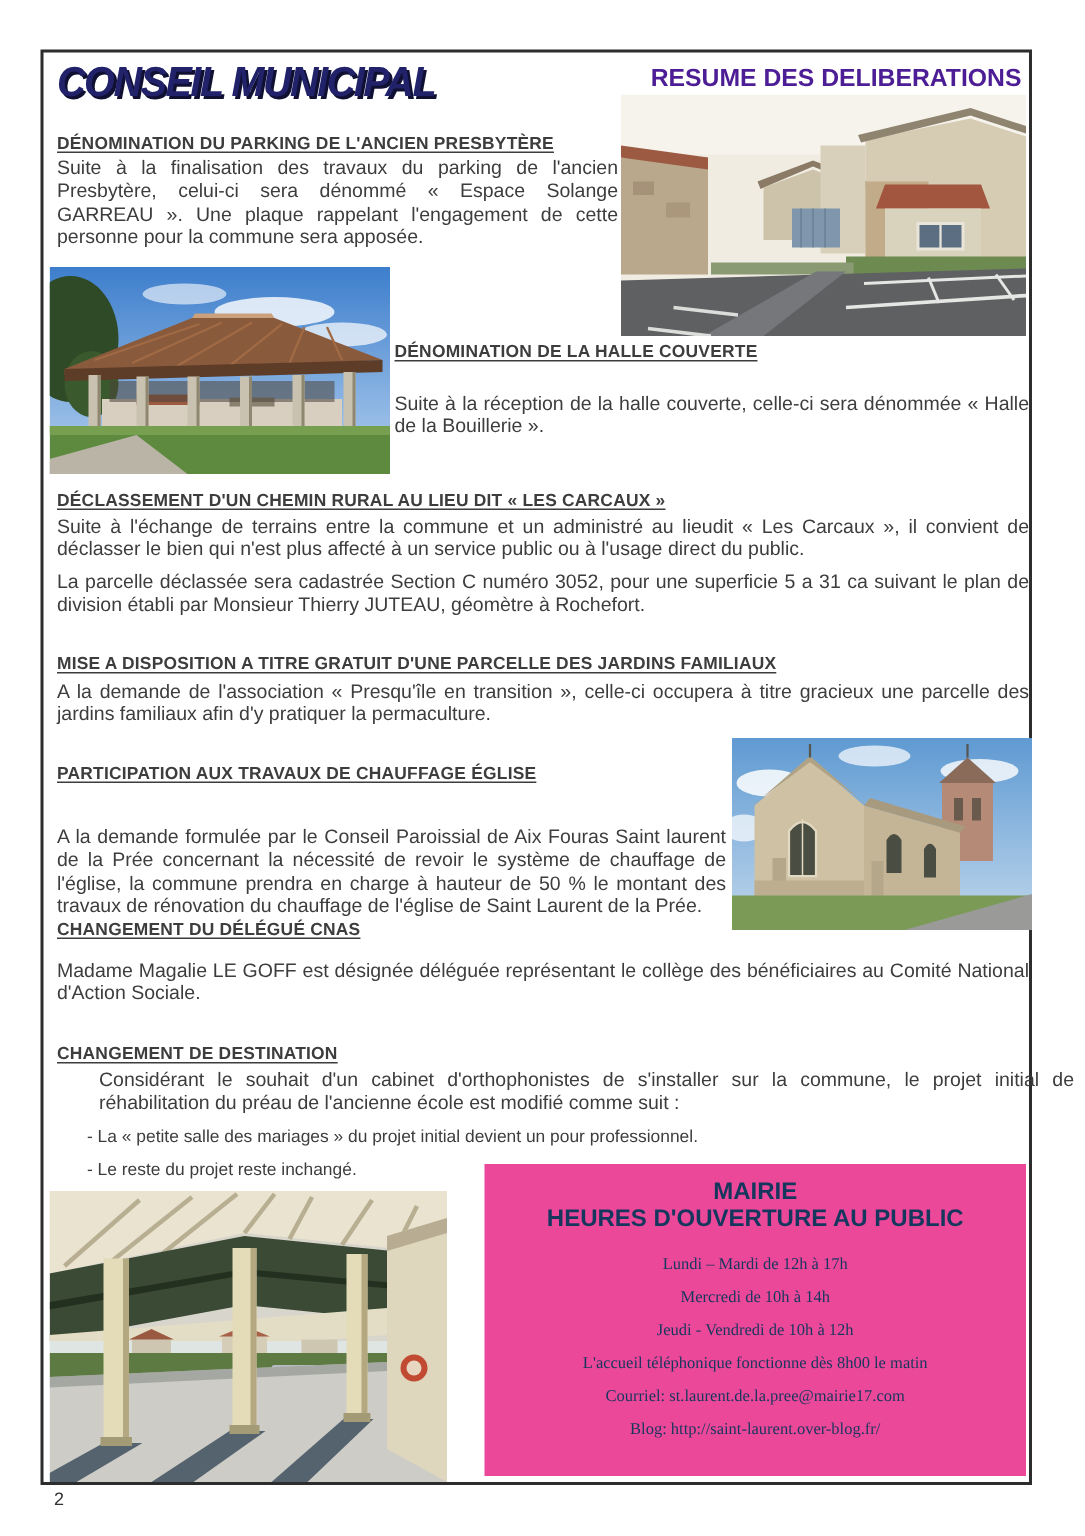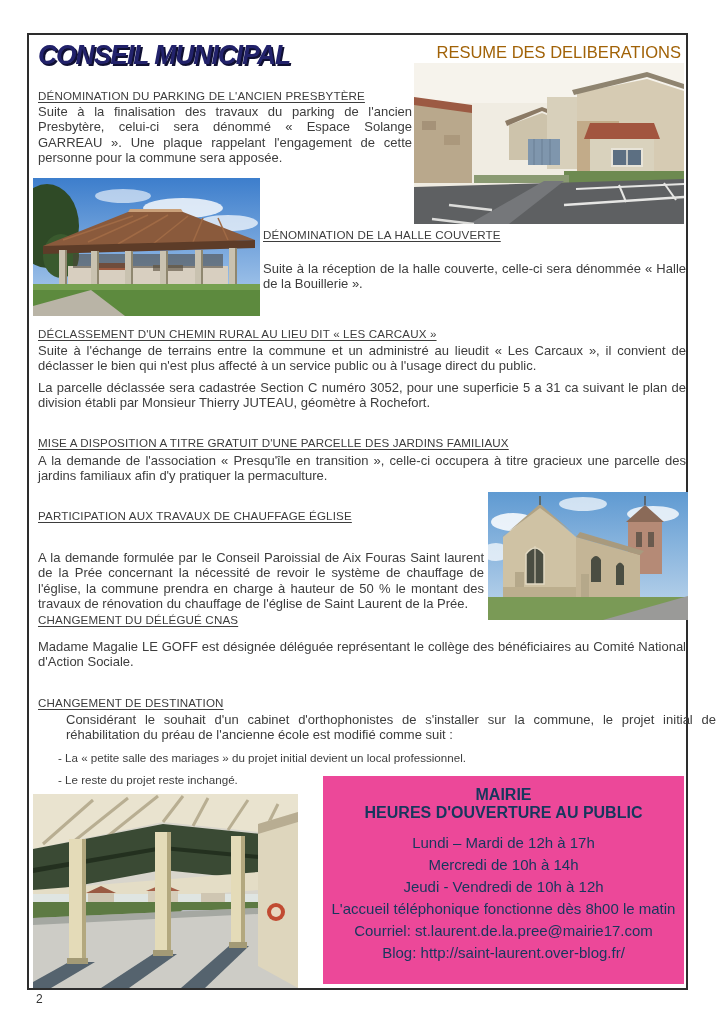--- a/index.html
+++ b/index.html
@@ -4,30 +4,30 @@
 <style>
   html,body{margin:0;padding:0;background:#fff;}
   .page{position:relative;width:723px;height:1024px;background:#ffffff;overflow:hidden;
         font-family:"Liberation Sans",sans-serif;color:#3d3d3d;}
   .frame{position:absolute;left:27px;top:33px;width:661px;height:957px;
          border:2px solid #2d2d2d;box-sizing:border-box;background:#fff;}
   .abs{position:absolute;}
   .logo{font-style:italic;font-weight:bold;font-size:28px;letter-spacing:-1px;
         color:#22226b;text-shadow:2px 2px 0 #101033;white-space:nowrap;
         transform:scaleX(.94);transform-origin:left top;}
-  .doc-title{font-weight:normal;font-size:16.5px;color:#a16207;white-space:nowrap;}
-  .sec-h{font-weight:normal;font-size:11.6px;color:#3d3d3d;white-space:nowrap;
+  .doc-title{font-weight:bold;font-size:16.5px;color:#4c1d95;white-space:nowrap;}
+  .sec-h{font-weight:bold;font-size:11.6px;color:#3d3d3d;white-space:nowrap;
          text-decoration:underline;text-underline-offset:2px;letter-spacing:.15px;}
   .sec-p{font-size:13px;line-height:15.4px;text-align:justify;color:#3d3d3d;}
   .bullet{font-size:11.6px;color:#3d3d3d;white-space:nowrap;}
   .photo{overflow:hidden;}
   .photo svg{display:block;}
   .mairie{background:#ec4899;color:#16375d;text-align:center;padding-top:10px;box-sizing:border-box;}
   .mairie .t{font-weight:bold;font-size:16px;line-height:18px;}
-  .mairie .l{font-size:15px;line-height:22px;}
+  .mairie .l{font-size:11px;line-height:22px;font-family:Liberation Serif, serif;}
   .mairie .gap{height:10px;}
   .pageno{font-size:12px;color:#333;}
 </style>
 </head>
 <body>
 
 <div class="page">
   <div class="frame">
 
     <div class="abs logo" style="left:9px;top:4px;">CONSEIL MUNICIPAL</div>
@@ -164,21 +164,21 @@
         <rect x="0" y="105" width="200" height="23" fill="#7a9a56"></rect>
         <polygon points="115,128 200,104 200,128" fill="#9a9a98"></polygon>
       </svg>
     </div>
 
     <div class="abs sec-h" style="left:9px;top:578px;">CHANGEMENT DU DÉLÉGUÉ CNAS</div>
     <div class="abs sec-p" style="left:9px;top:604px;width:648px;">Madame Magalie LE GOFF est désignée déléguée représentant le collège des bénéficiaires au Comité National d'Action Sociale.</div>
 
     <div class="abs sec-h" style="left:9px;top:661px;">CHANGEMENT DE DESTINATION</div>
     <div class="abs sec-p" style="left:9px;top:677px;width:650px;margin-left:28px;">Considérant le souhait d'un cabinet d'orthophonistes de s'installer sur la commune, le projet initial de réhabilitation du préau de l'ancienne école est modifié comme suit :</div>
-    <div class="abs bullet" style="left:29px;top:716px;">- La « petite salle des mariages » du projet initial devient un local professionnel.</div>
+    <div class="abs bullet" style="left:29px;top:716px;">- La « petite salle des mariages » du projet initial devient un pour professionnel.</div>
     <div class="abs bullet" style="left:29px;top:738px;">- Le reste du projet reste inchangé.</div>
 
     <div class="abs photo" style="left:4px;top:759px;width:265px;height:194px;">
       <svg width="265" height="194" viewBox="0 0 265 194">
         <rect width="265" height="194" fill="#d8d5cc"></rect>
         <polygon points="0,0 265,0 265,42 130,28 0,55" fill="#e9e3cf"></polygon>
         <path d="M10,50 L60,6 M40,48 L95,4 M75,42 L125,2 M130,28 L150,2 M160,32 L175,4 M195,36 L215,6 M230,40 L245,10" stroke="#b8ae92" stroke-width="3" fill="none"></path>
         <polygon points="0,55 130,30 248,42 248,88 130,76 0,100" fill="#3a4a34"></polygon>
         <polygon points="0,74 130,52 248,63 248,67 130,56 0,79" fill="#23301f"></polygon>
         <polygon points="0,96 225,78 225,96 0,114" fill="#e4ddc6"></polygon>

